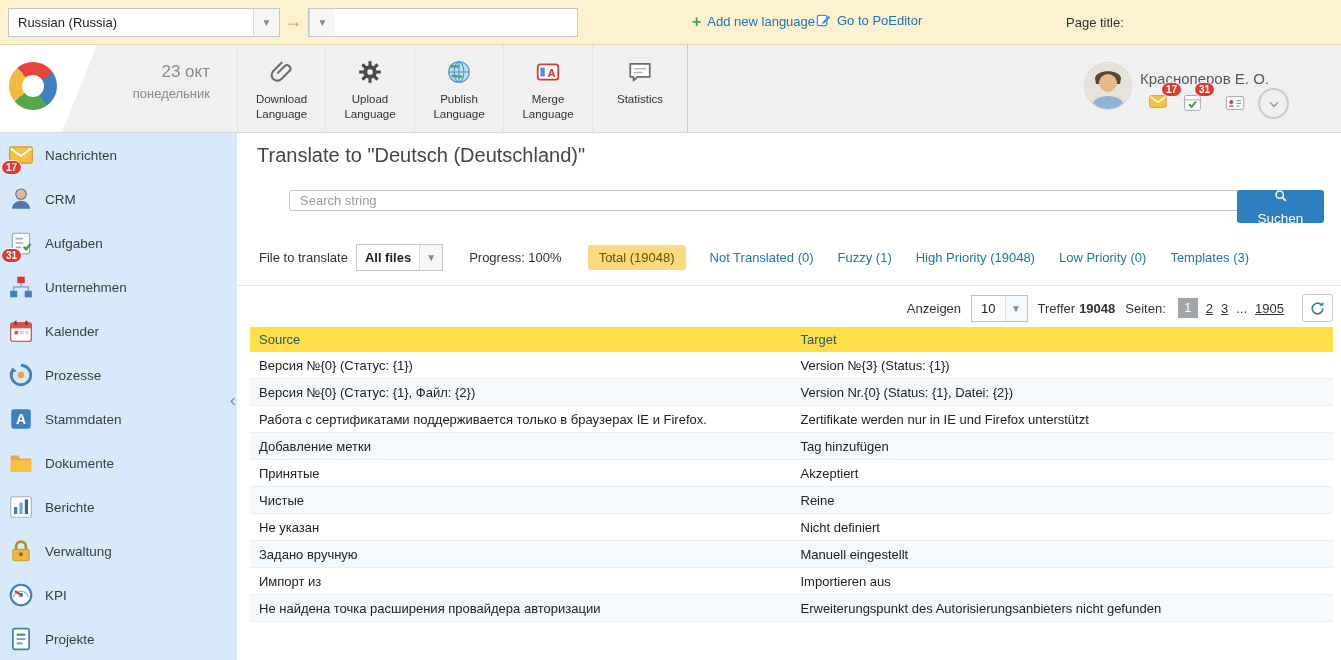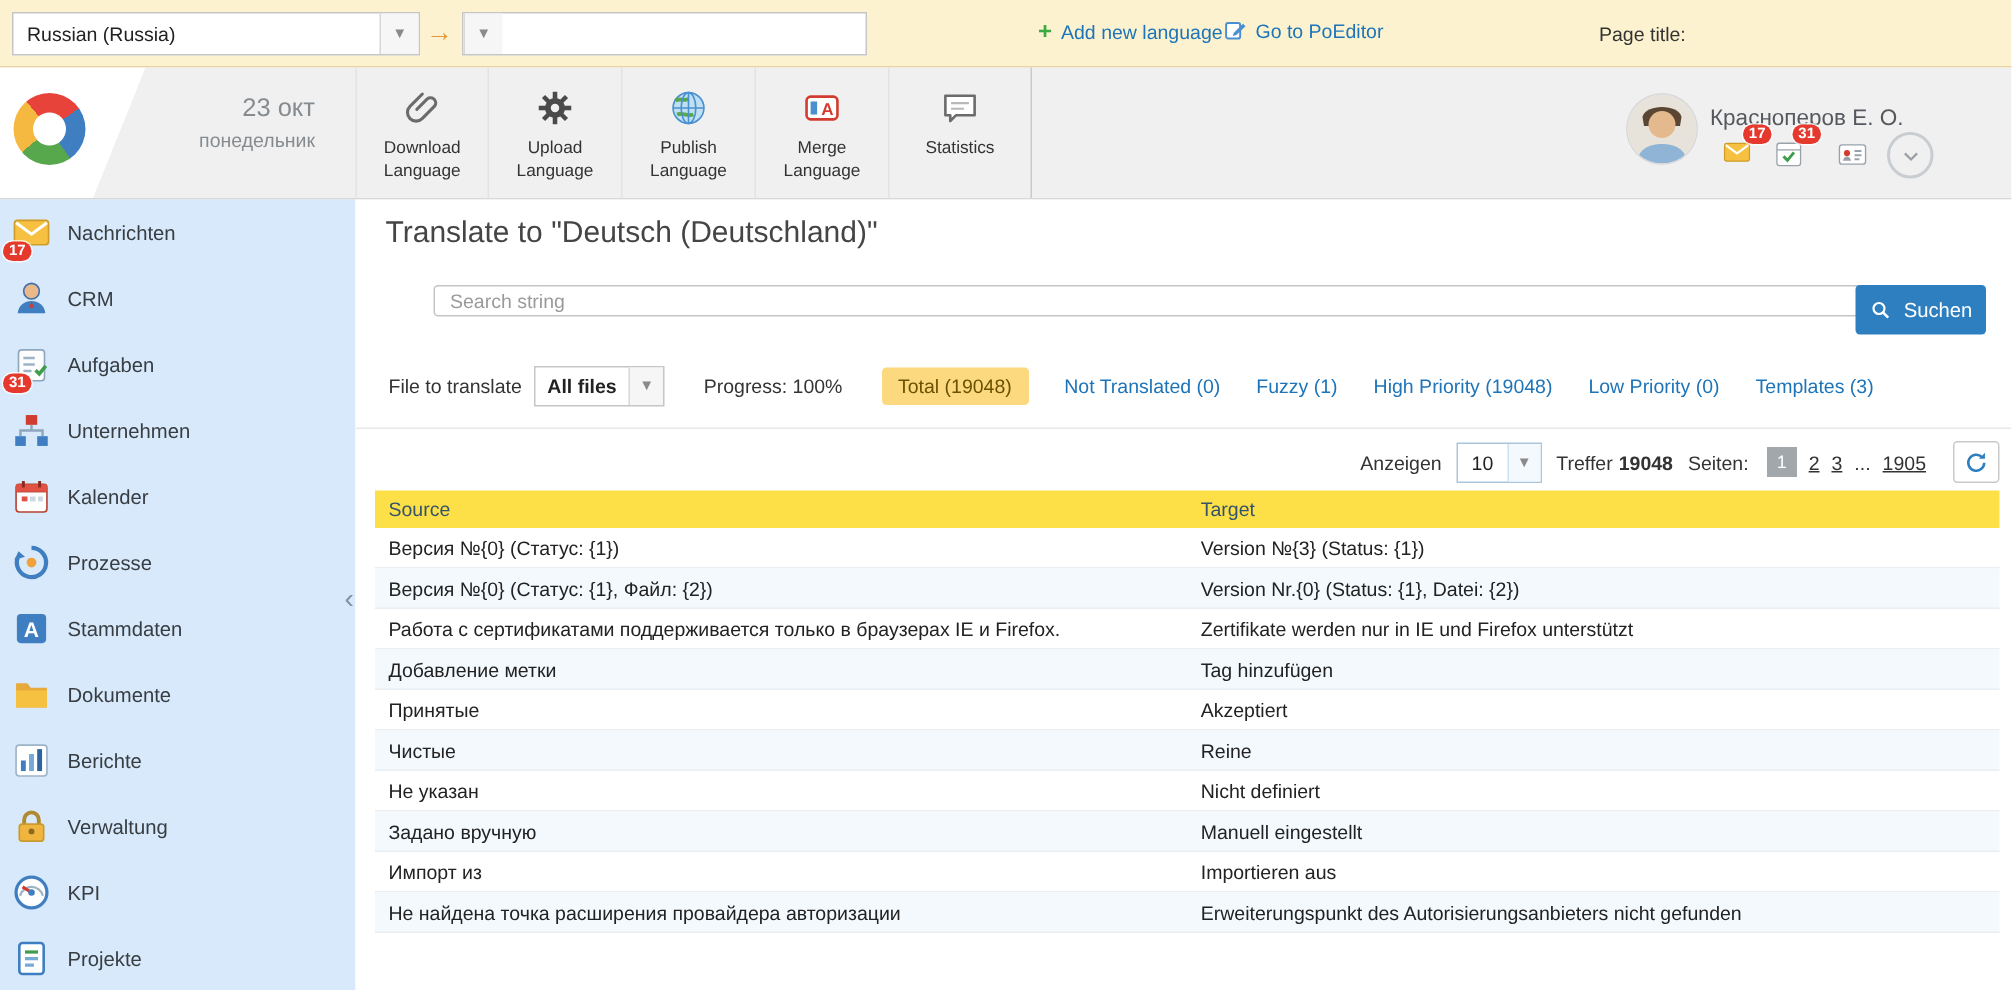--- a/index.html
+++ b/index.html
@@ -54,21 +54,21 @@
   .side-item{height:44px;display:flex;align-items:center;gap:11px;padding-left:8px;font-size:13.5px;color:#383d42;cursor:pointer;}
   .sicon{width:26px;height:26px;position:relative;flex:none;}
   .sicon .badge{left:-6px;bottom:-6px;}
   .collapse{position:absolute;right:1px;top:260px;color:#7d93a8;font-size:19px;line-height:14px;cursor:pointer;}
 
   
   .main{position:absolute;left:237px;top:133px;width:1104px;height:527px;background:#fff;}
   .m-title{position:absolute;left:20px;top:11px;font-size:20px;color:#454545;}
   .search-input{position:absolute;left:20px;top:57px;width:967px;height:21px;box-sizing:border-box;border:1px solid #c5c5c5;border-radius:3px;padding:0 10px;font-size:13px;color:#333;font-family:inherit;outline:none;margin-left:32px;}
   .search-input::placeholder{color:#9a9a9a;}
-  .search-btn{position:absolute;left:1000px;top:57px;width:87px;height:33px;background:#2e7fc0;border:none;border-radius:3px;color:#fff;font-size:13.5px;display:flex;align-items:center;justify-content:center;gap:7px;cursor:pointer;font-family:inherit;}
+  .search-btn{position:absolute;left:1000px;top:57px;width:87px;height:33px;background:#2e7fc0;border:none;border-radius:3px;color:#fff;font-size:13.5px;display:flex;align-items:center;justify-content:center;gap:7px;cursor:pointer;font-family:inherit;flex-direction:column;}
 
   .filter-row{position:absolute;left:22px;top:111px;width:1070px;display:flex;align-items:center;font-size:13px;color:#333;}
   .file-select{height:27px;background:#fff;border:1px solid #c6c6c6;display:flex;align-items:stretch;box-sizing:border-box;margin-left:8px;cursor:pointer;}
   .file-select .val{display:flex;align-items:center;padding:0 8px;font-size:13px;font-weight:bold;color:#222;}
   .file-select .chev{width:22px;border-left:1px solid #d8d8d8;background:#f6f6f6;display:flex;align-items:center;justify-content:center;color:#8a8a8a;font-size:10px;}
   .progress{margin-left:26px;white-space:nowrap;}
   .tabs{display:flex;align-items:center;gap:24px;margin-left:26px;}
   .tab{color:#1d74b8;cursor:pointer;white-space:nowrap;}
   .tab.active{background:#fcd87f;color:#6b5200;padding:5px 11px;border-radius:3px;}
 

